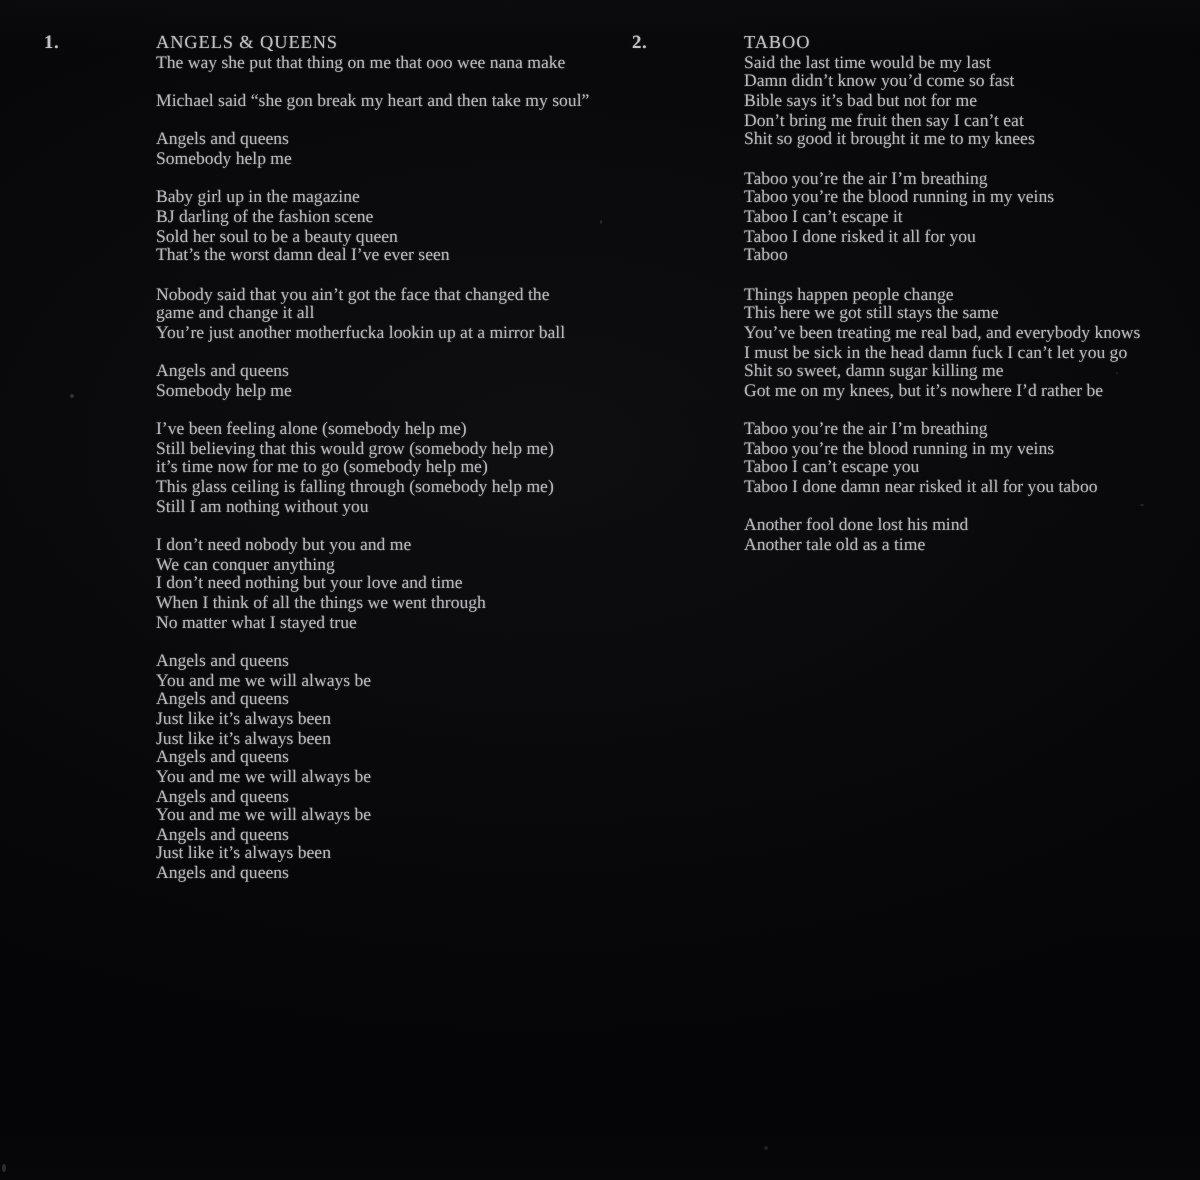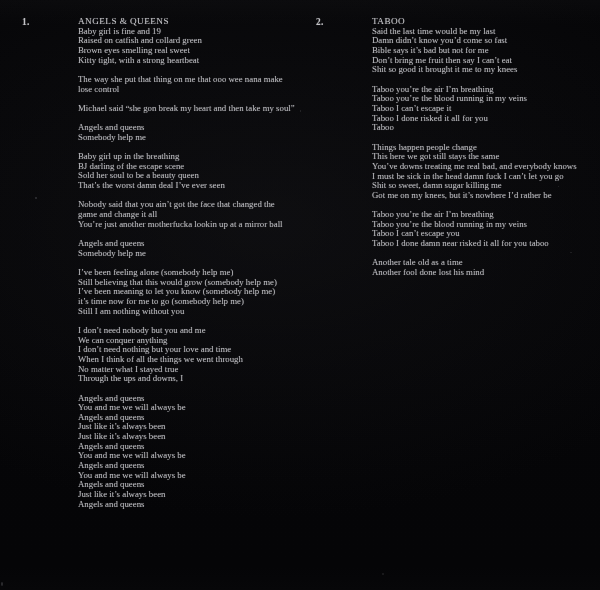--- a/index.html
+++ b/index.html
@@ -75,65 +75,57 @@
 </head>
 <body>
 
 <div class="page">
 
   <section class="track track-1">
     <span class="num">1.</span>
     <h2 class="title">ANGELS &amp; QUEENS</h2>
     <div class="lyrics">
         <div class="stanza">
-          <div class="line">Baby girl is fine and 19</div>
-          <div class="line">Raised on catfish and collard green</div>
-          <div class="line">Brown eyes smelling real sweet</div>
-          <div class="line">Kitty tight, with a strong heartbeat</div>
-        </div>
-        <div class="stanza">
           <div class="line">The way she put that thing on me that ooo wee nana make</div>
-          <div class="line">lose control</div>
         </div>
         <div class="stanza">
           <div class="line">Michael said “she gon break my heart and then take my soul”</div>
         </div>
         <div class="stanza">
           <div class="line">Angels and queens</div>
           <div class="line">Somebody help me</div>
         </div>
         <div class="stanza">
-          <div class="line">Baby girl up in the breathing</div>
-          <div class="line">BJ darling of the escape scene</div>
+          <div class="line">Baby girl up in the magazine</div>
+          <div class="line">BJ darling of the fashion scene</div>
           <div class="line">Sold her soul to be a beauty queen</div>
           <div class="line">That’s the worst damn deal I’ve ever seen</div>
         </div>
         <div class="stanza">
           <div class="line">Nobody said that you ain’t got the face that changed the</div>
           <div class="line">game and change it all</div>
           <div class="line">You’re just another motherfucka lookin up at a mirror ball</div>
         </div>
         <div class="stanza">
           <div class="line">Angels and queens</div>
           <div class="line">Somebody help me</div>
         </div>
         <div class="stanza">
           <div class="line">I’ve been feeling alone (somebody help me)</div>
           <div class="line">Still believing that this would grow (somebody help me)</div>
-          <div class="line">I’ve been meaning to let you know (somebody help me)</div>
           <div class="line">it’s time now for me to go (somebody help me)</div>
+          <div class="line">This glass ceiling is falling through (somebody help me)</div>
           <div class="line">Still I am nothing without you</div>
         </div>
         <div class="stanza">
           <div class="line">I don’t need nobody but you and me</div>
           <div class="line">We can conquer anything</div>
           <div class="line">I don’t need nothing but your love and time</div>
           <div class="line">When I think of all the things we went through</div>
           <div class="line">No matter what I stayed true</div>
-          <div class="line">Through the ups and downs, I</div>
         </div>
         <div class="stanza">
           <div class="line">Angels and queens</div>
           <div class="line">You and me we will always be</div>
           <div class="line">Angels and queens</div>
           <div class="line">Just like it’s always been</div>
           <div class="line">Just like it’s always been</div>
           <div class="line">Angels and queens</div>
           <div class="line">You and me we will always be</div>
           <div class="line">Angels and queens</div>
@@ -159,34 +151,34 @@
         <div class="stanza">
           <div class="line">Taboo you’re the air I’m breathing</div>
           <div class="line">Taboo you’re the blood running in my veins</div>
           <div class="line">Taboo I can’t escape it</div>
           <div class="line">Taboo I done risked it all for you</div>
           <div class="line">Taboo</div>
         </div>
         <div class="stanza">
           <div class="line">Things happen people change</div>
           <div class="line">This here we got still stays the same</div>
-          <div class="line">You’ve downs treating me real bad, and everybody knows</div>
+          <div class="line">You’ve been treating me real bad, and everybody knows</div>
           <div class="line">I must be sick in the head damn fuck I can’t let you go</div>
           <div class="line">Shit so sweet, damn sugar killing me</div>
           <div class="line">Got me on my knees, but it’s nowhere I’d rather be</div>
         </div>
         <div class="stanza">
           <div class="line">Taboo you’re the air I’m breathing</div>
           <div class="line">Taboo you’re the blood running in my veins</div>
           <div class="line">Taboo I can’t escape you</div>
           <div class="line">Taboo I done damn near risked it all for you taboo</div>
         </div>
         <div class="stanza">
+          <div class="line">Another fool done lost his mind</div>
           <div class="line">Another tale old as a time</div>
-          <div class="line">Another fool done lost his mind</div>
         </div>
       </div>
   </section>
 
   <div class="speck s1"></div>
   <div class="speck s2"></div>
   <div class="speck s3"></div>
   <div class="speck s4"></div>
   <div class="speck s5"></div>
   <div class="speck s7"></div>

